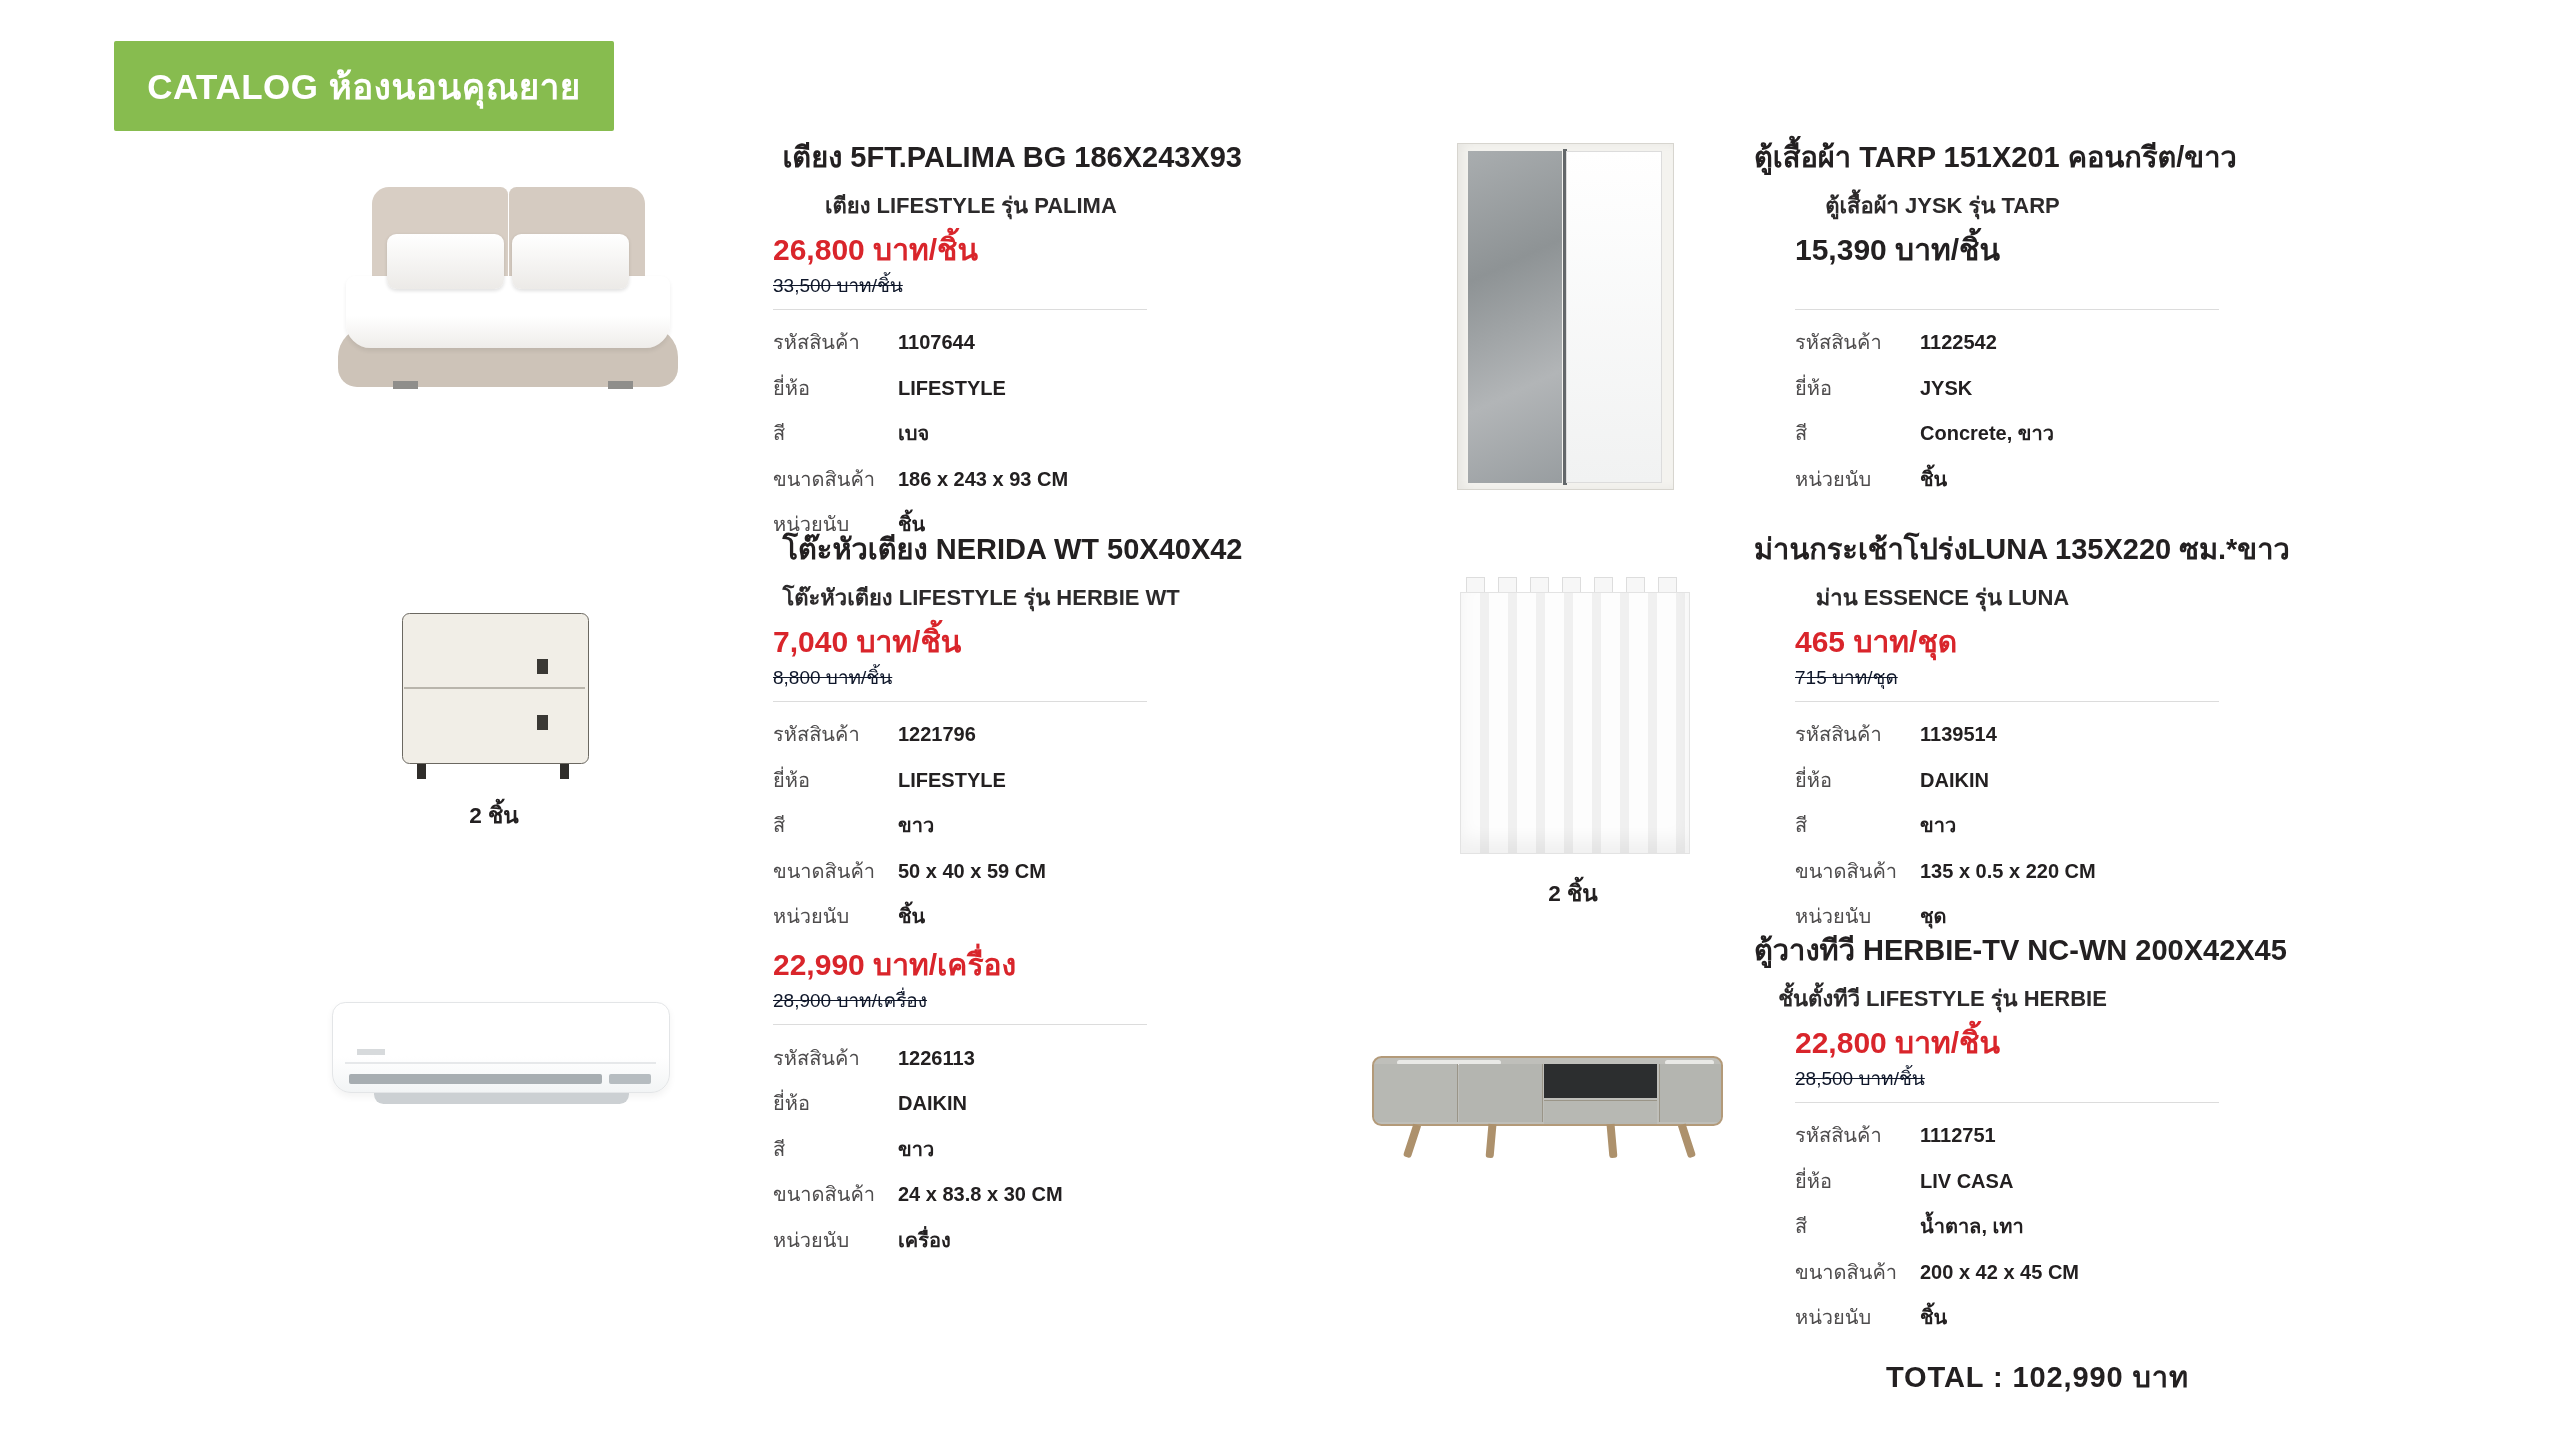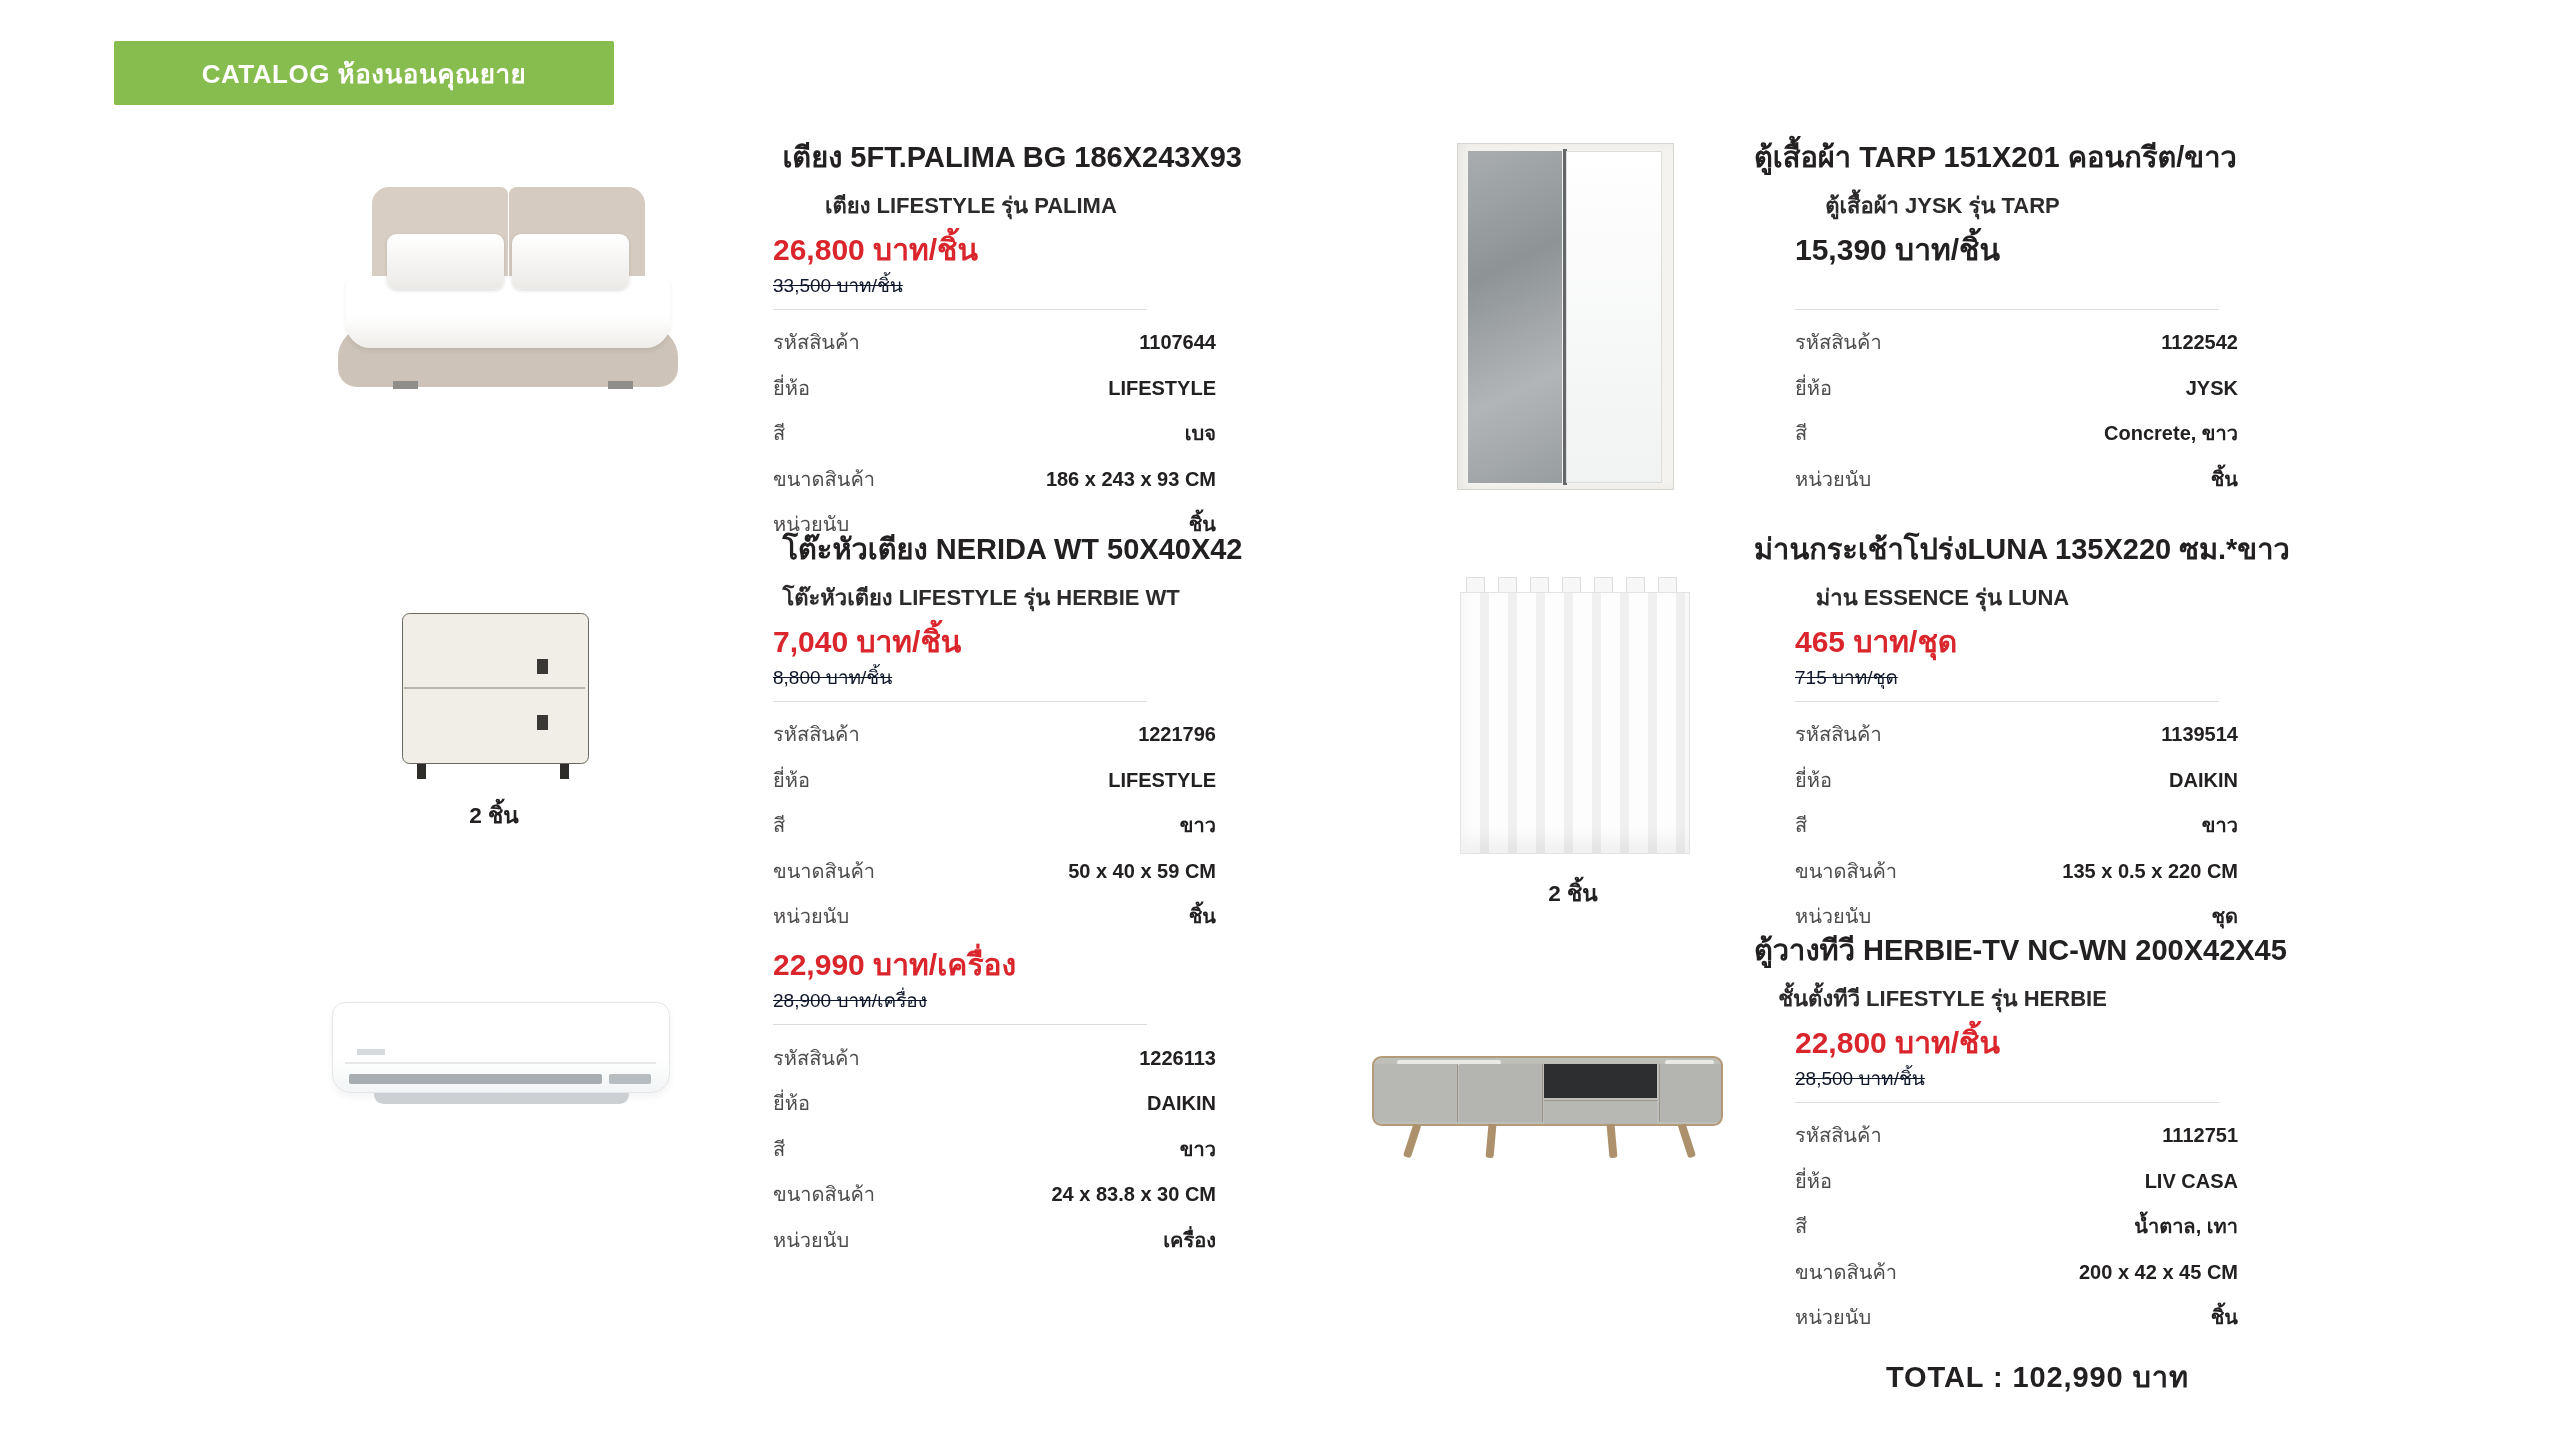--- a/index.html
+++ b/index.html
@@ -1,39 +1,39 @@
 <!DOCTYPE html>
 <html style="font-size:15px"><head>
 <meta charset="utf-8">
 <style>
   html,body { margin:0; padding:0; background:#ffffff; }
   body { font-family:"Liberation Sans","DejaVu Sans",sans-serif; color:#232021; }
   .page { position:relative; width:2576px; height:1449px; background:#ffffff; overflow:hidden; }
 
   
   .badge {
-    position:absolute; left:114px; top:41px; width:500px; height:64px;
-    background:#87BC4F; color:#ffffff; font-size:26px; font-weight:700;
+    position:absolute; left:114px; top:41px; width:500px; height:90px;
+    background:#87BC4F; color:#ffffff; font-size:35px; font-weight:700;
     display:flex; align-items:center; justify-content:center; letter-spacing:0.5px;
     border-radius:1.9px;
   }
 
   
   .ptext { position:absolute; width:443px; }
   .phead { width:377px; margin-left:9.4px; text-align:center; white-space:nowrap; }
   .r .phead { margin-left:-41px; }
   .ptitle { margin:0; font-size:29px; line-height:32px; font-weight:700; color:#232021; }
   .psub   { margin-top:21px; font-size:22px; line-height:24.5px; font-weight:700; color:#2c2a2b; }
   .pprice { margin-top:15px; font-size:30px; line-height:32px; font-weight:700; color:#D9252B; white-space:nowrap; }
   .pprice.dark { color:#232021; }
   .pold   { margin-top:9.4px; font-size:19px; line-height:22.6px; min-height:22.6px; color:#0f172a; text-decoration:line-through; white-space:nowrap; }
   .pdiv   { margin:11.3px 0 0 0; border:none; height:0.9px; background:#dcdcdc; width:374px; }
   .r .pdiv { width:424px; }
   .details { margin-top:22.6px; }
-  .drow   { display:flex; margin-bottom:24.5px; font-size:20px; line-height:21px;justify-content:space-between; }
+  .drow   { display:flex; margin-bottom:24.5px; font-size:20px; line-height:21px; }
   .dlabel { width:125px; flex:0 0 125px; color:#4e4c4d; }
   .dvalue { font-weight:700; color:#232021; white-space:nowrap; }
 
   .qty   { position:absolute; transform:translateX(-50%); font-size:22.6px; font-weight:700; color:#232021; white-space:nowrap; }
   .total { position:absolute; left:1886px; top:1354px; font-size:29px; font-weight:700; color:#232021; letter-spacing:0.9px; white-space:nowrap; }
 
   
   .illus { position:absolute; }
   .illus div { position:absolute; }
 

